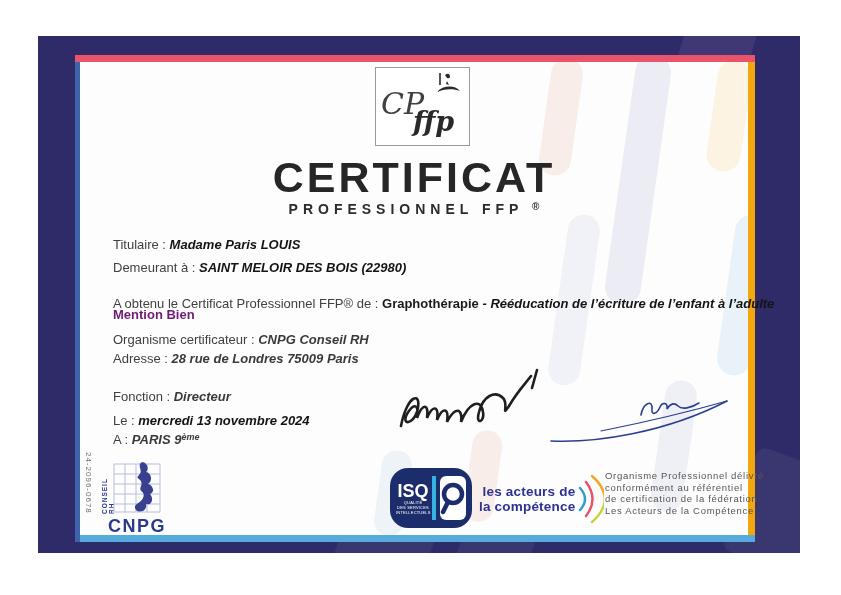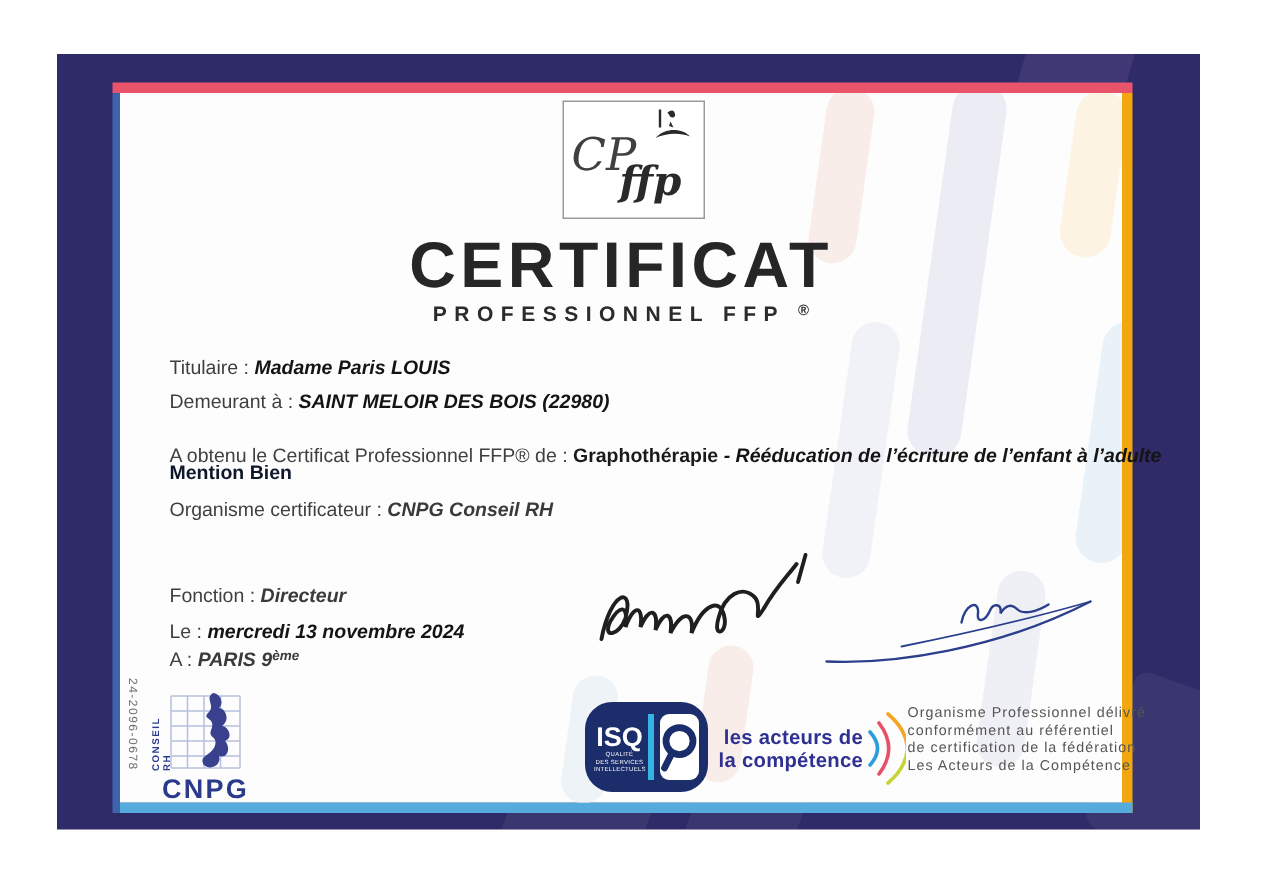--- a/index.html
+++ b/index.html
@@ -44,21 +44,21 @@
   .subtitle { position:absolute; left:80px; top:201px; width:668px; text-align:center;
               font-size:14px; font-weight:bold; letter-spacing:5px; color:#2b2b2b; }
   .subtitle .rmark { font-size:10px; vertical-align:4px; letter-spacing:0; }
 
   .line { position:absolute; left:113px; font-size:13px; color:#3f3f3f; white-space:nowrap; }
   .line .lab { color:#3f3f3f; }
   .line .val-bi { font-weight:bold; font-style:italic; color:#141414; }
   .line .val-b  { font-weight:bold; color:#1a1a1a; }
   .line .val-i  { font-style:italic; font-weight:600; color:#3a3a3a; }
   .l1 { top:237px; } .l2 { top:260px; } .l3 { top:296px; }
-  .mention { top:307px; font-weight:bold; color:#0f172a; }
+  .mention { top:307px; font-weight:bold; color:#701a75; }
   .l5 { top:332px; } .l6 { top:351px; } .l7 { top:370px; } .l8 { top:389px; }
   .l9 { top:413px; } .l10 { top:432px; }
   .sup { font-size:9px; vertical-align:4px; }
 
   .sig-black { position:absolute; left:393px; top:366px; }
   .sig-blue  { position:absolute; left:545px; top:385px; }
 
   
   .cert-num { position:absolute; left:84px; top:452px; height:96px; writing-mode:vertical-rl;
               font-size:8px; color:#6e6e6e; letter-spacing:1px; }
@@ -149,20 +149,25 @@
     <span class="val-bi">-</span>
     <span class="val-bi"> </span>
     <span class="val-bi">Rééducation de l’écriture de l’enfant à l’adulte</span>
   </div>
   <div class="line mention">Mention Bien</div>
 
   <div class="line l5">
     <span class="lab">Organisme certificateur :</span>
     <span> </span>
     <span class="val-i">CNPG Conseil RH</span>
+  </div>
+  <div class="line l6">
+    <span class="lab">Adresse :</span>
+    <span> </span>
+    <span class="val-i">28 rue de Londres 75009 Paris</span>
   </div>
   <div class="line l8">
     <span class="lab">Fonction :</span>
     <span> </span>
     <span class="val-i">Directeur</span>
   </div>
   <div class="line l9">
     <span class="lab">Le :</span>
     <span> </span>
     <span class="val-bi">mercredi 13 novembre 2024</span>

